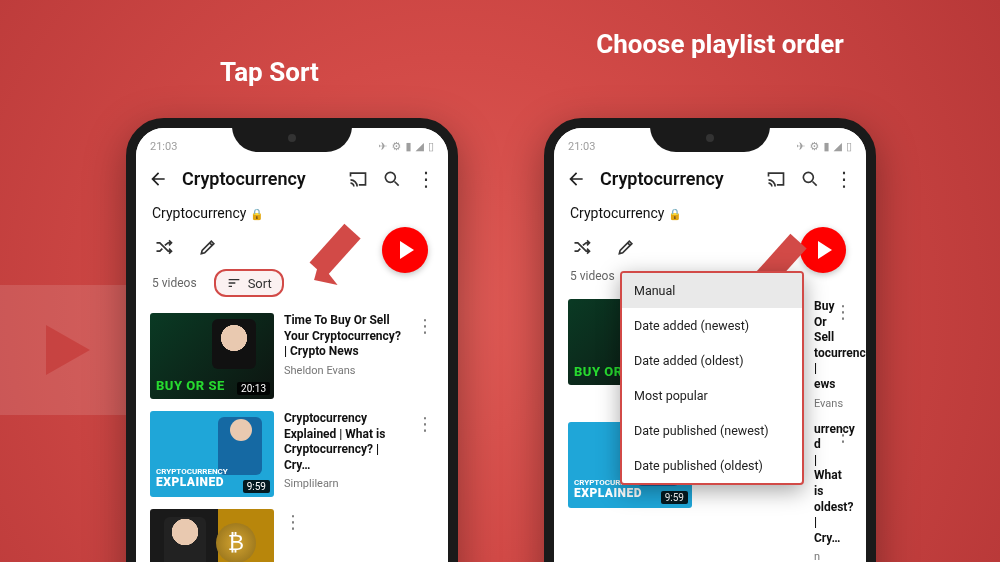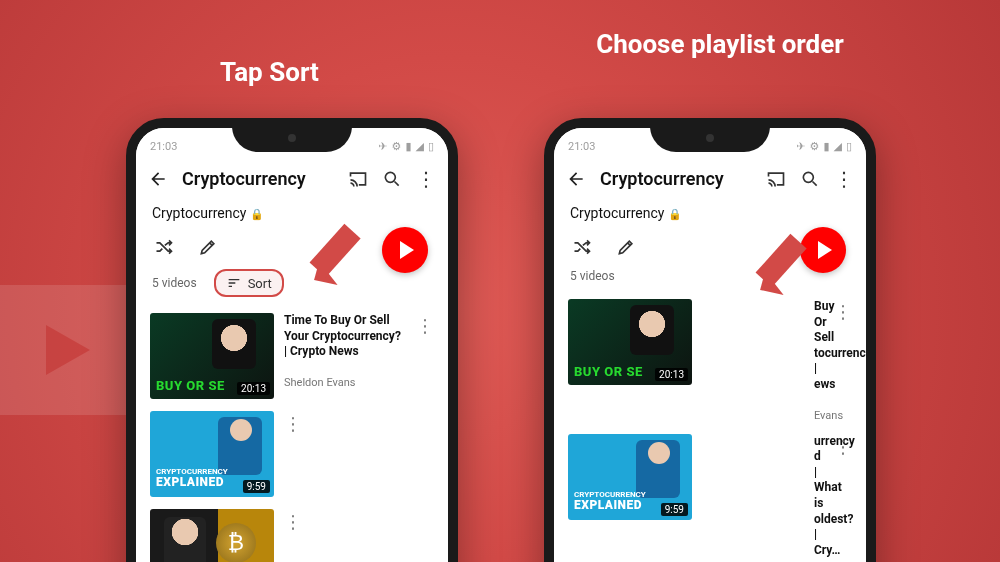--- a/index.html
+++ b/index.html
@@ -44,21 +44,21 @@
   .count{font-size:12px;color:#666}
   .sortbtn{display:flex;align-items:center;gap:6px;font-size:13px;color:#333;padding:4px 10px;border-radius:12px}
   .sortbtn.hl{border:2px solid #d24a47;background:rgba(210,74,71,.08)}
 
   .vids{padding:0 14px}
   .vrow{display:flex;gap:10px;padding:6px 0;align-items:flex-start}
   .thumb{width:124px;height:86px;border-radius:3px;position:relative;overflow:hidden;flex:0 0 124px}
   .dur{position:absolute;right:4px;bottom:4px;background:rgba(0,0,0,.85);color:#fff;font-size:10px;padding:1px 4px;border-radius:2px}
   .meta{flex:1;min-width:0}
   .vt{font-size:12px;color:#111;line-height:1.3;font-weight:700}
-  .ch{font-size:11px;color:#777;margin-top:16px}
+  .ch{font-size:11px;color:#777;margin-top:4px}
   .vmore{color:#777;font-size:18px;padding-top:2px}
 
   
   .th1{background:linear-gradient(135deg,#0a3a24,#0d1410)}
   .th1::after{content:"BUY OR SE";position:absolute;left:6px;bottom:6px;font-weight:800;font-size:13px;letter-spacing:.5px;color:#27d92f}
   .th1 .face{position:absolute;right:18px;top:6px;width:44px;height:50px;background:radial-gradient(circle at 50% 38%,#e9c9b0 34%,transparent 35%),#111;border-radius:6px}
   .th2{background:#1fa6d8}
   .th2 .txt{position:absolute;left:6px;bottom:8px;color:#fff;font-size:8px;font-weight:700;line-height:1.05}
   .th2 .txt b{font-size:12px;letter-spacing:.5px}
   .th2 .man{position:absolute;right:12px;top:6px;width:44px;height:58px;background:#1569a3;border-radius:6px}
@@ -171,20 +171,24 @@
           <div class="ch">Sheldon Evans</div>
         </div>
       <div class="vmore">⋮</div>
     </div>
     <div class="vrow">
       <div class="thumb th2">
           <div class="man"></div>
           <div class="txt"><span>CRYPTOCURRENCY</span><br><b>EXPLAINED</b></div>
           <span class="dur">9:59</span>
         </div>
+      <div class="meta">
+          <div class="vt">Cryptocurrency Explained | What is Cryptocurrency? | Cry…</div>
+          <div class="ch">Simplilearn</div>
+        </div>
       <div class="vmore">⋮</div>
     </div>
     <div class="vrow">
       <div class="thumb th3">
           <div class="f"></div>
           <div class="c">₿</div>
           <span class="dur">16:58</span>
         </div>
       <div class="vmore">⋮</div>
     </div>
@@ -286,20 +290,28 @@
         </div>
       <div class="meta" style="padding-left:112px">
           <div class="vt"><span>urrency</span><br><span>d | What is</span><br><span>oldest? | Cry…</span></div>
           <div class="ch">n</div>
         </div>
       <div class="vmore">⋮</div>
     </div>
 
   </div>
 
+  <div class="popup">
+    <div class="opt sel">Manual</div>
+    <div class="opt">Date added (newest)</div>
+    <div class="opt">Date added (oldest)</div>
+    <div class="opt">Most popular</div>
+    <div class="opt">Date published (newest)</div>
+    <div class="opt">Date published (oldest)</div>
+  </div>
 
   <div class="arrow" style="left:196px;top:88px">
     <svg viewBox="0 0 100 100">
         <g fill="#d24a47">
           <polygon points="12,88 40,94 18,66"></polygon>
           <rect x="24" y="22" width="26" height="62" transform="rotate(42 37 53)"></rect>
         </g>
       </svg>
   </div>
 </div>

